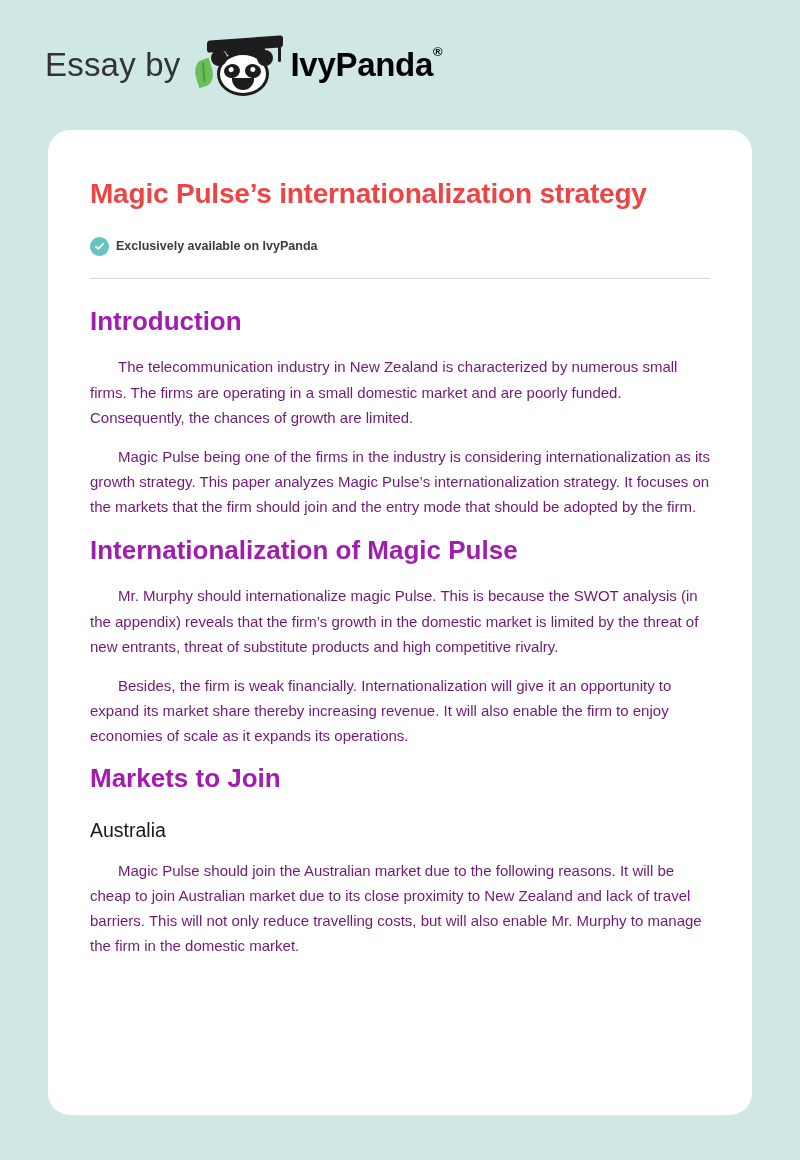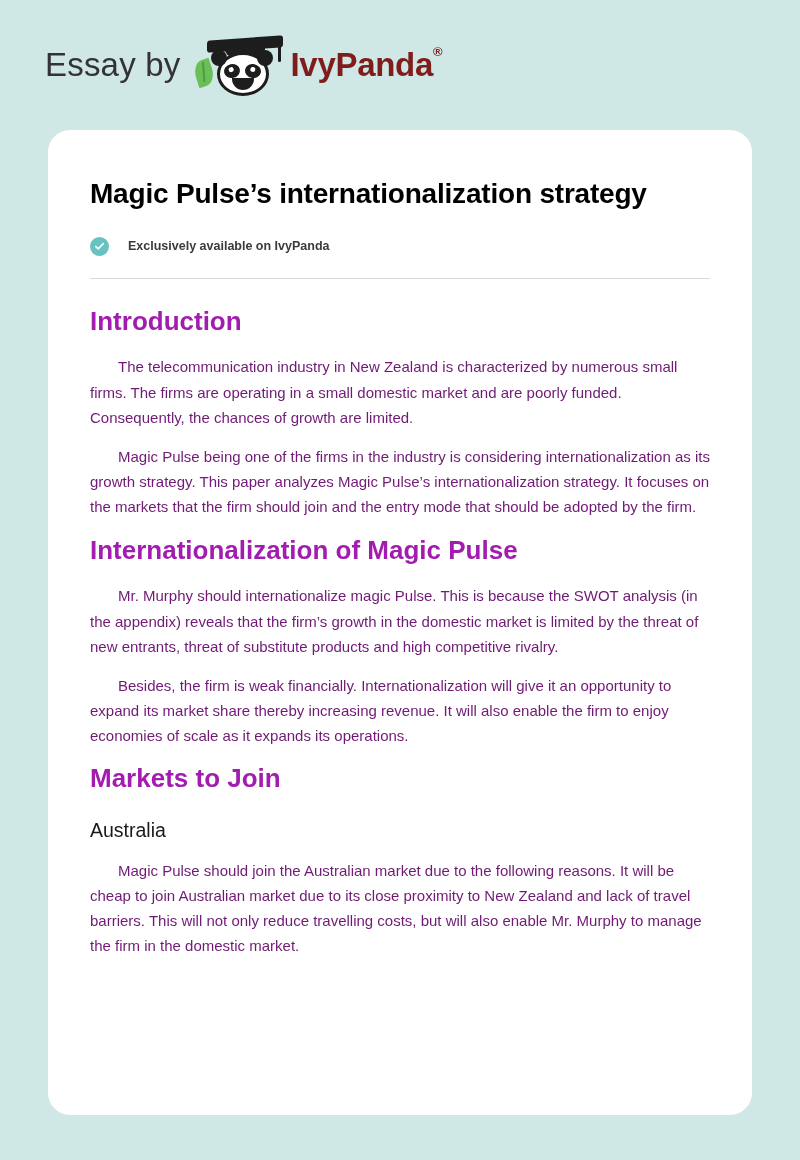--- a/index.html
+++ b/index.html
@@ -146,21 +146,21 @@
     left: 37px;
     top: 44px;
     width: 22px;
     height: 12px;
     background: #1d1d1d;
     border-radius: 0 0 12px 12px;
   }
   .brand {
     font-size: 33px;
     font-weight: bold;
-    color: #7f1d1d;
+    color: #000000;
     letter-spacing: -0.3px;
     margin-left: 4px;
     position: relative;
   }
   .brand sup {
     font-size: 13px;
     font-weight: bold;
     vertical-align: super;
     top: -8px;
     position: relative;
@@ -174,29 +174,29 @@
     background: #ffffff;
     border-radius: 22px;
     padding: 44px 42px 40px 42px;
     box-sizing: border-box;
     height: 985px;
     overflow: hidden;
   }
   .doc-title {
     font-size: 28px;
     font-weight: bold;
-    color: #000000;
+    color: #ef4444;
     line-height: 1.45;
     margin: 0 0 22px 0;
     letter-spacing: -0.2px;
   }
   .badge-row {
     display: flex;
     align-items: center;
-    gap: 19px;
+    gap: 7px;
     margin-bottom: 22px;
   }
   .check-circle {
     width: 19px;
     height: 19px;
     border-radius: 50%;
     background: #67c3c0;
     display: flex;
     align-items: center;
     justify-content: center;

